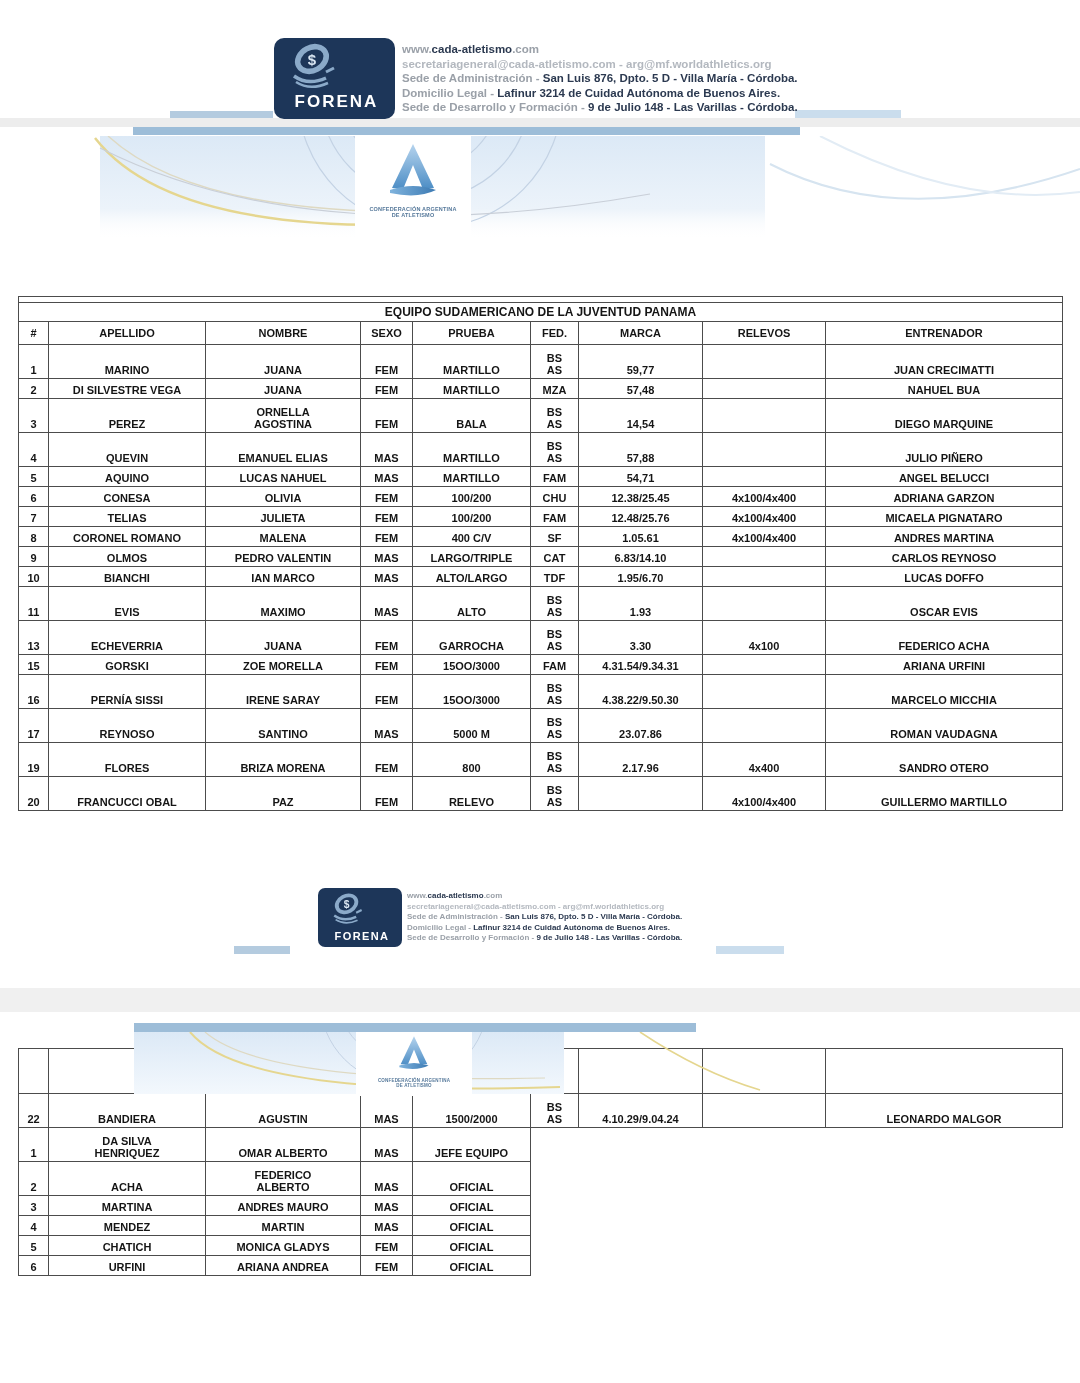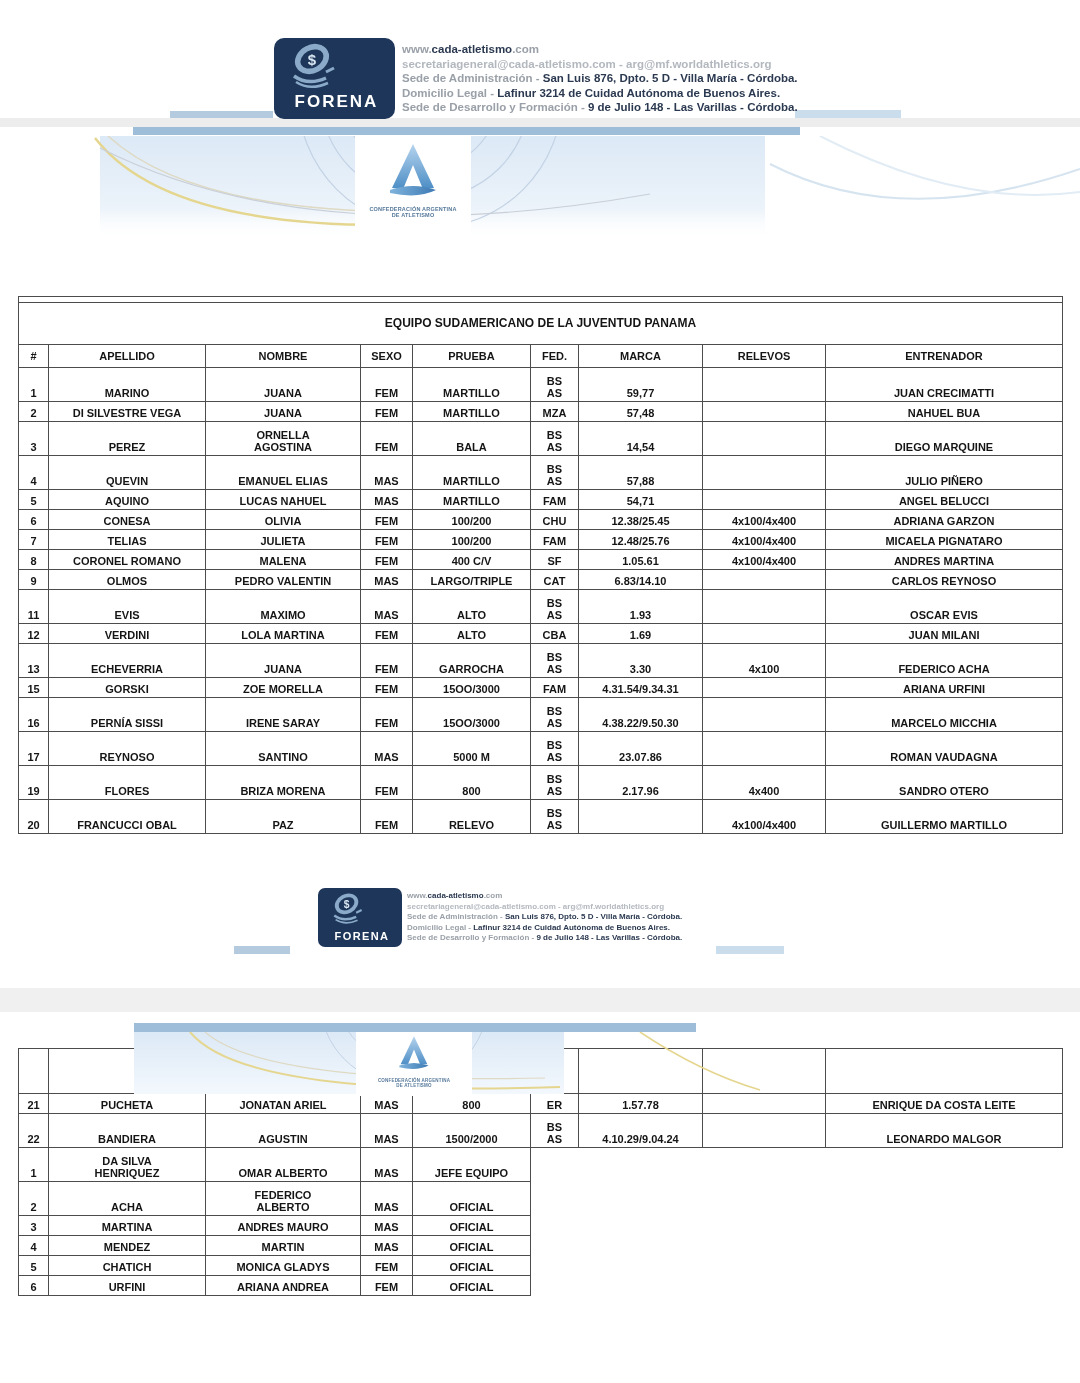--- a/index.html
+++ b/index.html
@@ -43,21 +43,21 @@
     font-weight:bold;color:#151515;z-index:1;}
   #table1{top:296px;width:1044px;}
   #table2{top:1048px;width:1044px;}
   .sheet-table td{border:1px solid #4c4c4c;vertical-align:bottom;padding:1px 3px 2px 3px;
     font-size:11px;line-height:12px;overflow:hidden;white-space:pre-line;}
   .sheet-table tr{height:20px;}
   tr.tall{height:34px;}
   tr.thin-row{height:6px;}
   tr.thin-row td{padding:0;}
   tr.title-row{height:19px;}
-  td.title-cell{text-align:center;vertical-align:middle;font-size:12px;padding:14px;line-height:13px;}
+  td.title-cell{text-align:center;vertical-align:middle;font-size:12px;padding:2px;line-height:13px;}
   tr.head-row{height:23px;}
   tr.head-row td{text-align:center;vertical-align:middle;}
   tr.sp-row{height:45px;}
   td.c0,td.c3,td.c4,td.c5,td.c6,td.c7,td.c8{text-align:center;}
   td.c1,td.c2{text-align:center;}
   td.nb{border:none;background:transparent;}
 </style>
 </head>
 <body>
 
@@ -254,42 +254,42 @@
         <td class="c0">9</td>
         <td class="c1">OLMOS</td>
         <td class="c2">PEDRO VALENTIN</td>
         <td class="c3">MAS</td>
         <td class="c4">LARGO/TRIPLE</td>
         <td class="c5">CAT</td>
         <td class="c6">6.83/14.10</td>
         <td class="c7"></td>
         <td class="c8">CARLOS REYNOSO</td>
       </tr>
+      <tr>
+        <td class="c0">10</td>
+        <td class="c1">BIANCHI</td>
+        <td class="c2">IAN MARCO</td>
+        <td class="c3">MAS</td>
+        <td class="c4">ALTO/LARGO</td>
+        <td class="c5">TDF</td>
+        <td class="c6">1.95/6.70</td>
+        <td class="c7"></td>
+        <td class="c8">LUCAS DOFFO</td>
+      </tr>
       <tr class="tall">
         <td class="c0">11</td>
         <td class="c1">EVIS</td>
         <td class="c2">MAXIMO</td>
         <td class="c3">MAS</td>
         <td class="c4">ALTO</td>
         <td class="c5">BS
 AS</td>
         <td class="c6">1.93</td>
         <td class="c7"></td>
         <td class="c8">OSCAR EVIS</td>
-      </tr>
-      <tr>
-        <td class="c0">12</td>
-        <td class="c1">VERDINI</td>
-        <td class="c2">LOLA MARTINA</td>
-        <td class="c3">FEM</td>
-        <td class="c4">ALTO</td>
-        <td class="c5">CBA</td>
-        <td class="c6">1.69</td>
-        <td class="c7"></td>
-        <td class="c8">JUAN MILANI</td>
       </tr>
       <tr class="tall">
         <td class="c0">13</td>
         <td class="c1">ECHEVERRIA</td>
         <td class="c2">JUANA</td>
         <td class="c3">FEM</td>
         <td class="c4">GARROCHA</td>
         <td class="c5">BS
 AS</td>
         <td class="c6">3.30</td>
@@ -417,31 +417,20 @@
         <td class="c0"></td>
         <td class="c1"></td>
         <td class="c2"></td>
         <td class="c3"></td>
         <td class="c4"></td>
         <td class="c5"></td>
         <td class="c6"></td>
         <td class="c7"></td>
         <td class="c8"></td>
       </tr>
-      <tr>
-        <td class="c0">21</td>
-        <td class="c1">PUCHETA</td>
-        <td class="c2">JONATAN ARIEL</td>
-        <td class="c3">MAS</td>
-        <td class="c4">800</td>
-        <td class="c5">ER</td>
-        <td class="c6">1.57.78</td>
-        <td class="c7"></td>
-        <td class="c8">ENRIQUE DA COSTA LEITE</td>
-      </tr>
       <tr class="tall">
         <td class="c0">22</td>
         <td class="c1">BANDIERA</td>
         <td class="c2">AGUSTIN</td>
         <td class="c3">MAS</td>
         <td class="c4">1500/2000</td>
         <td class="c5">BS
 AS</td>
         <td class="c6">4.10.29/9.04.24</td>
         <td class="c7"></td>

